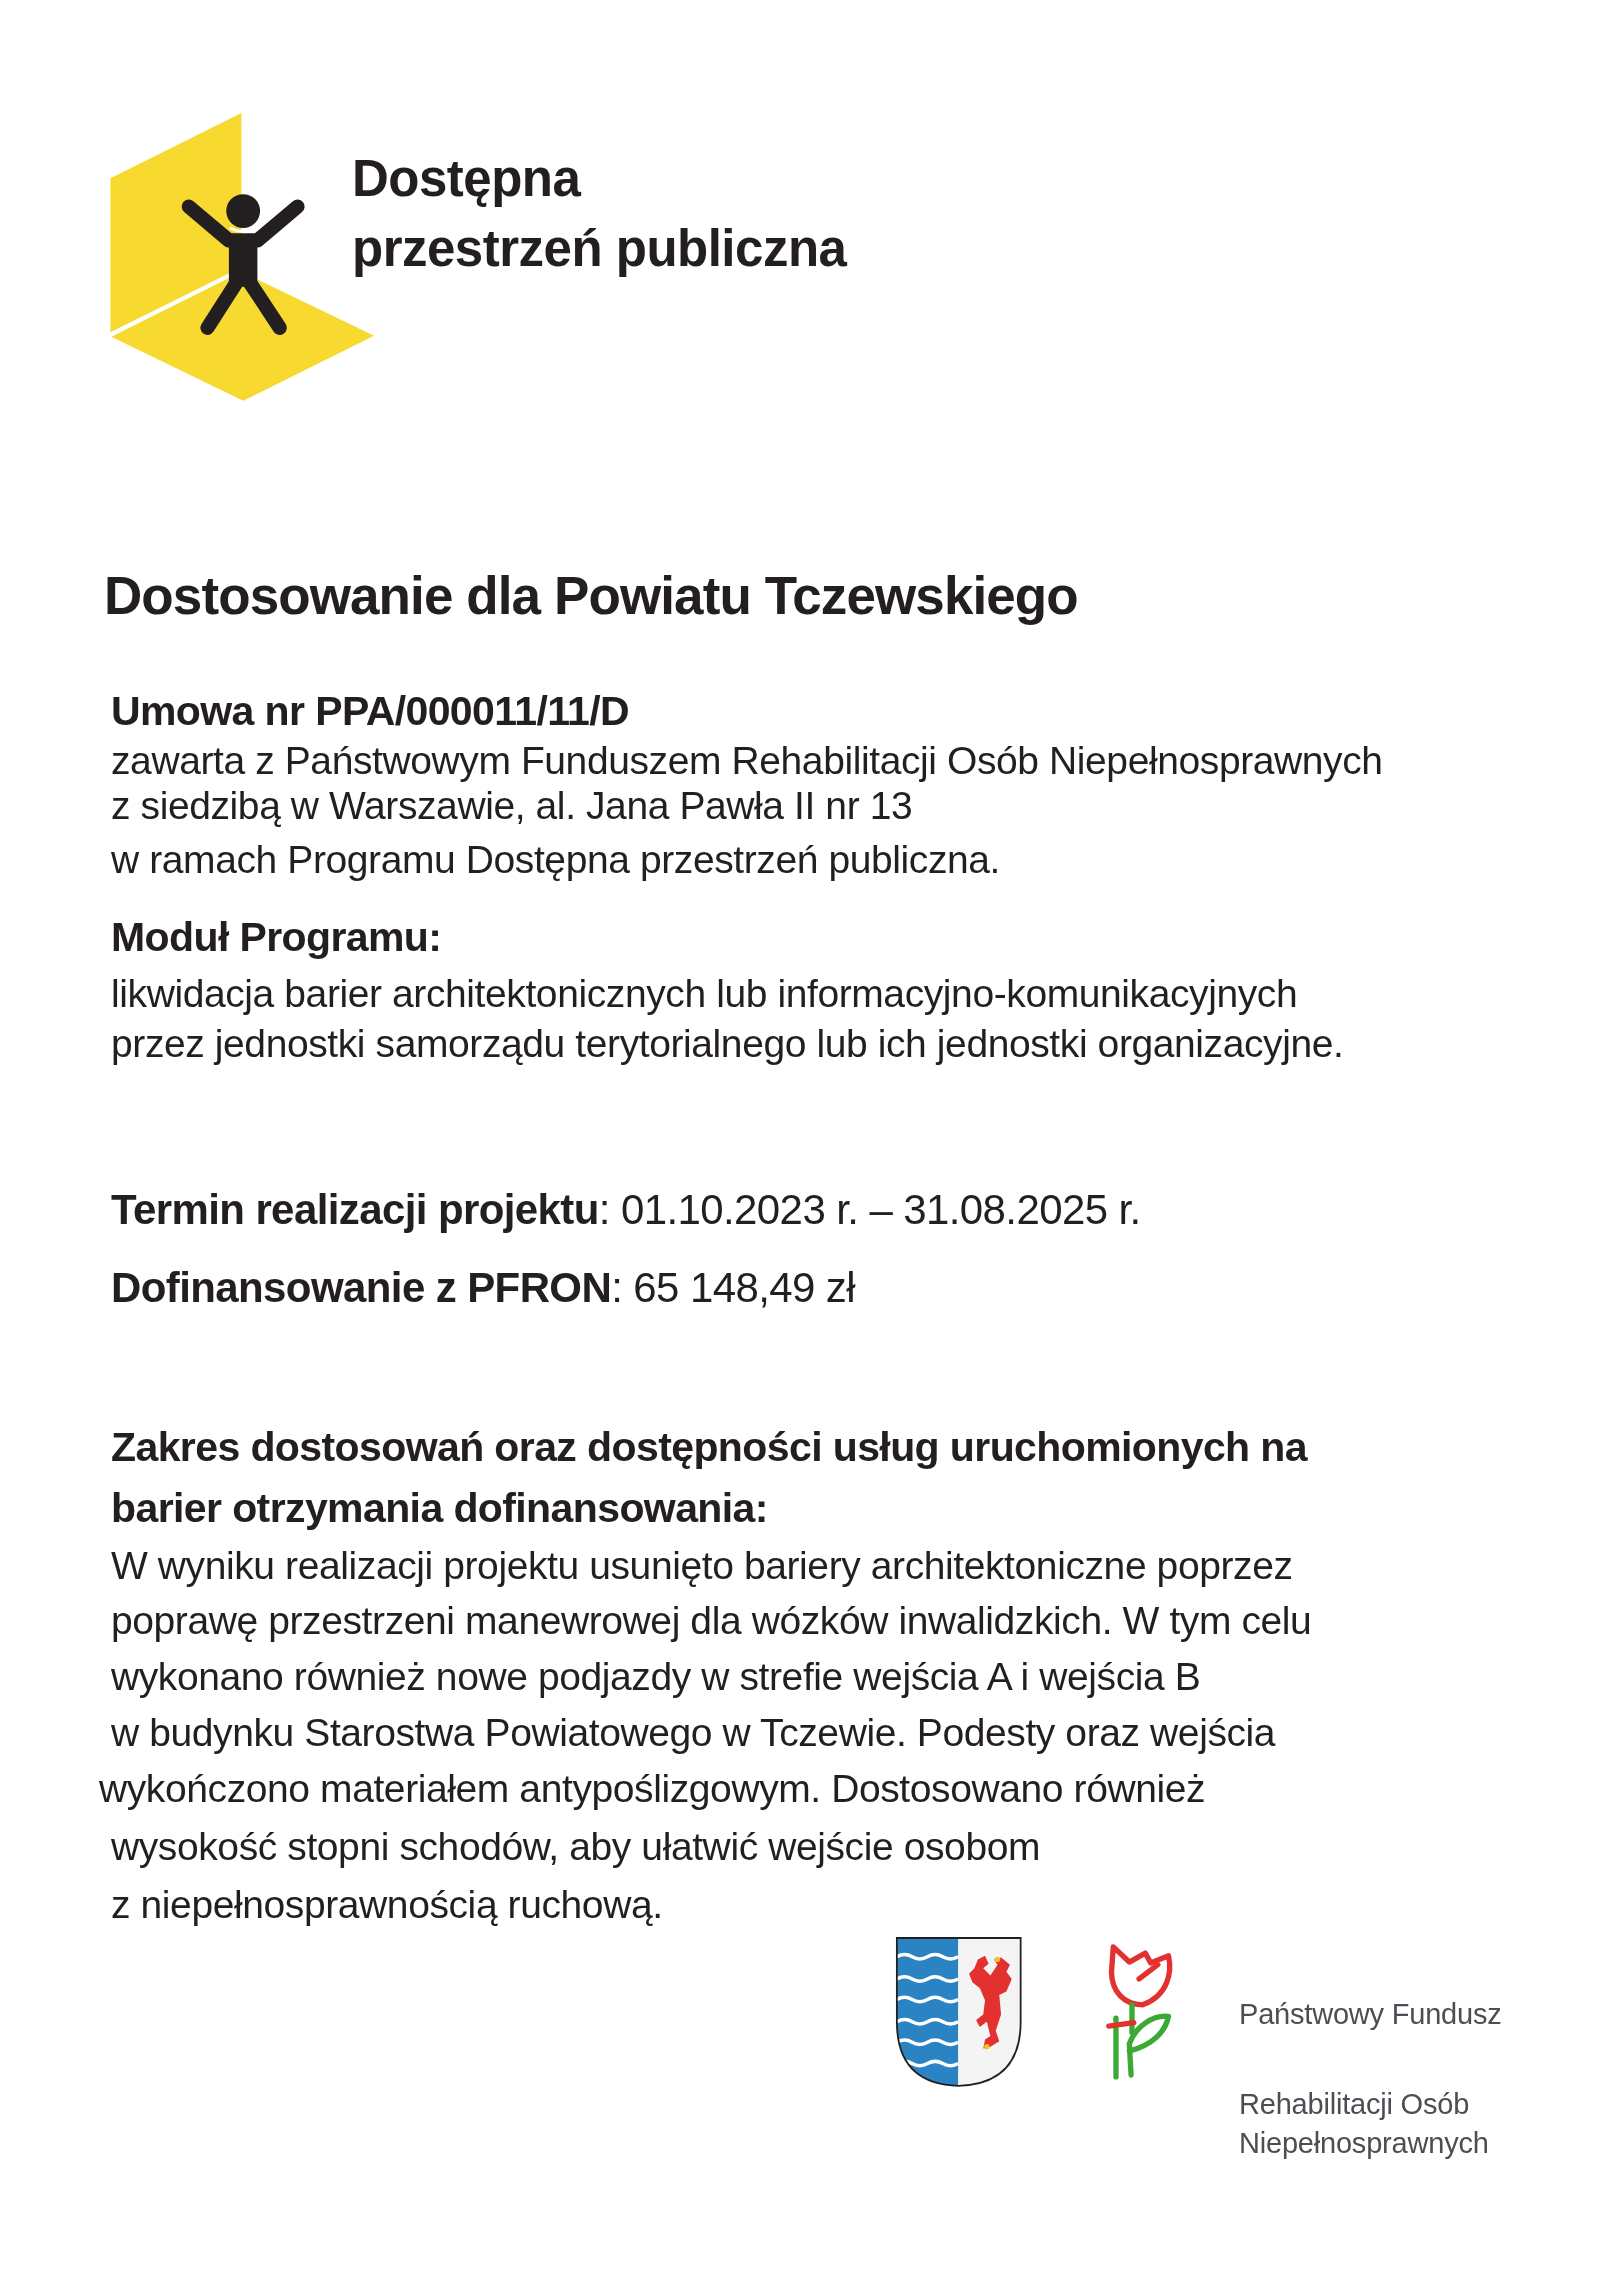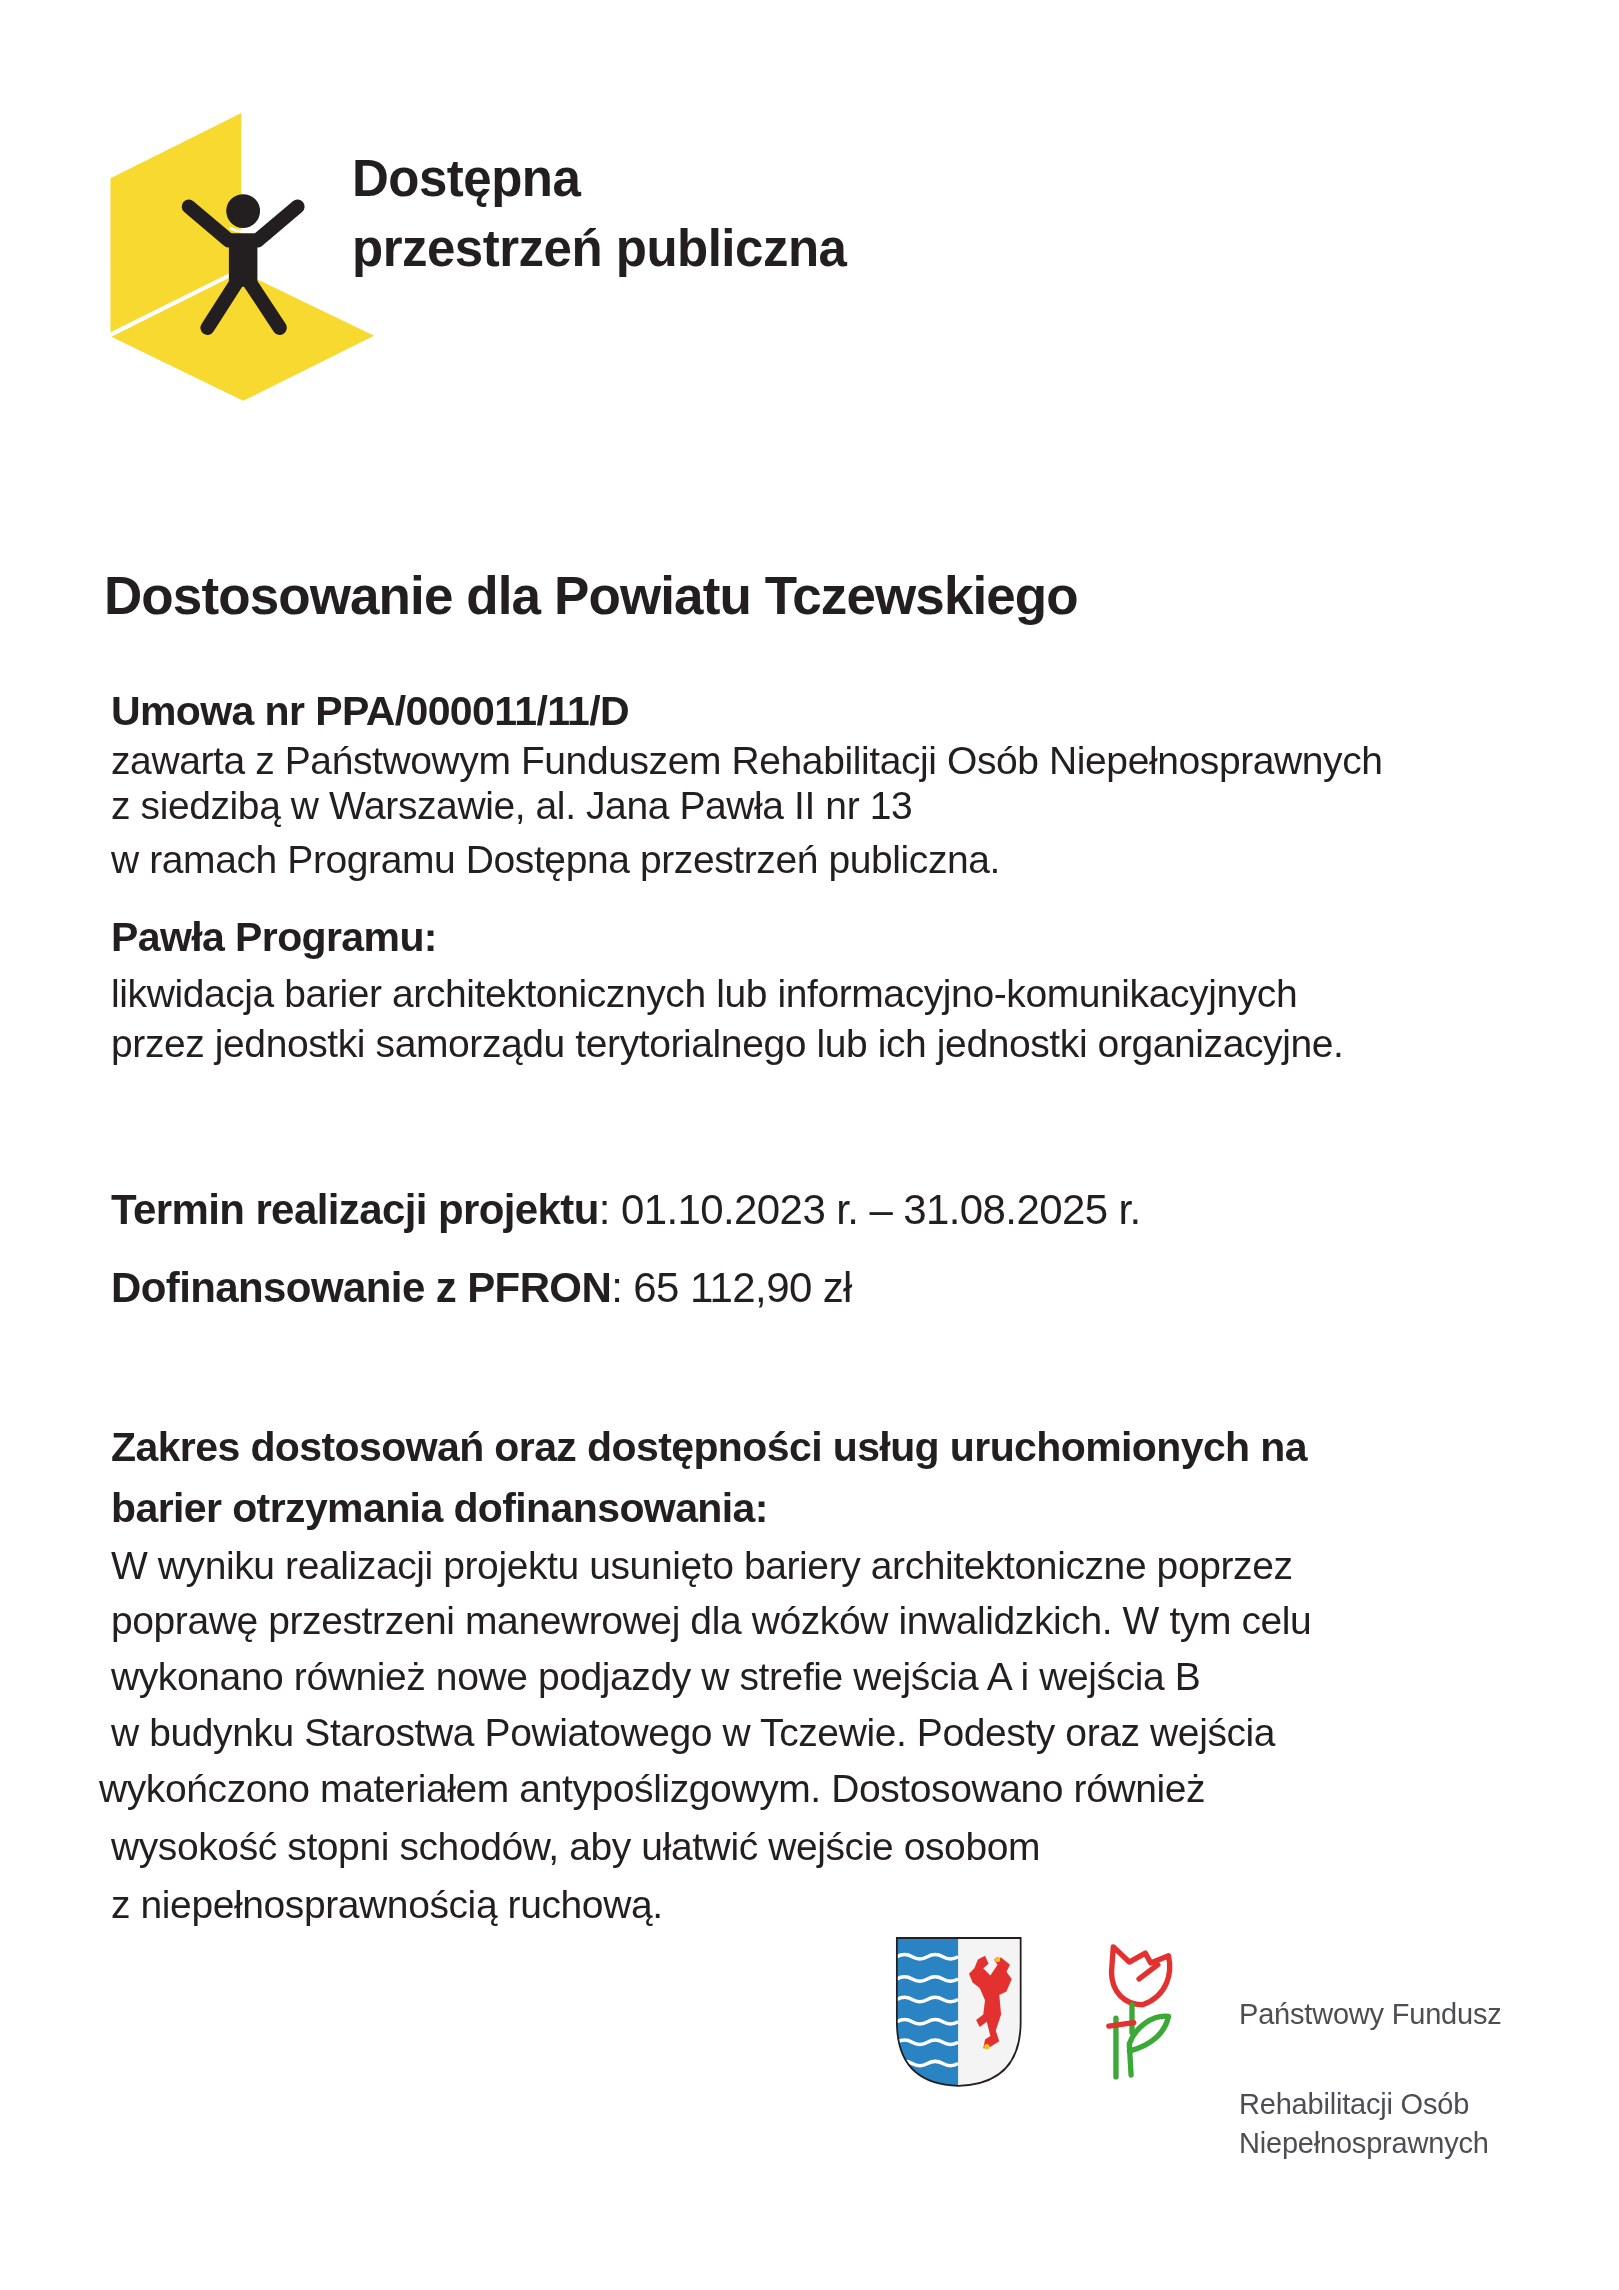--- a/index.html
+++ b/index.html
@@ -39,30 +39,30 @@
 <div class="abs logo-title" style="left:352px;top:153px;">Dostępna</div>
 <div class="abs logo-title" style="left:352px;top:223px;">przestrzeń publiczna</div>
 
 <div class="abs title" style="left:104px;top:569px;">Dostosowanie dla Powiatu Tczewskiego</div>
 
 <div class="abs h" style="left:111px;top:691px;">Umowa nr PPA/000011/11/D</div>
 <div class="abs body" style="left:111px;top:741px;">zawarta z Państwowym Funduszem Rehabilitacji Osób Niepełnosprawnych</div>
 <div class="abs body" style="left:111px;top:786px;">z siedzibą w Warszawie, al. Jana Pawła II nr 13</div>
 <div class="abs body" style="left:111px;top:840px;">w ramach Programu Dostępna przestrzeń publiczna.</div>
 
-<div class="abs h" style="left:111px;top:917px;">Pawła Programu:</div>
+<div class="abs h" style="left:111px;top:917px;">Moduł Programu:</div>
 <div class="abs body" style="left:111px;top:974px;">likwidacja barier architektonicznych lub informacyjno-komunikacyjnych</div>
 <div class="abs body" style="left:111px;top:1024px;">przez jednostki samorządu terytorialnego lub ich jednostki organizacyjne.</div>
 
 <div class="abs lbl" style="left:111px;top:1189px;">
   <span>Termin realizacji projektu</span><span class="val">: 01.10.2023 r. – 31.08.2025 r.</span>
 </div>
 
 <div class="abs lbl" style="left:111px;top:1267px;">
-  <span>Dofinansowanie z PFRON</span><span class="val">: 65 112,90 zł</span>
+  <span>Dofinansowanie z PFRON</span><span class="val">: 65 148,49 zł</span>
 </div>
 
 <div class="abs h" style="left:111px;top:1427px;">Zakres dostosowań oraz dostępności usług uruchomionych na</div>
 <div class="abs h" style="left:111px;top:1488px;">barier otrzymania dofinansowania:</div>
 <div class="abs body" style="left:111px;top:1546px;">W wyniku realizacji projektu usunięto bariery architektoniczne poprzez</div>
 <div class="abs body" style="left:111px;top:1601px;">poprawę przestrzeni manewrowej dla wózków inwalidzkich. W tym celu</div>
 <div class="abs body" style="left:111px;top:1657px;">wykonano również nowe podjazdy w strefie wejścia A i wejścia B</div>
 <div class="abs body" style="left:111px;top:1713px;">w budynku Starostwa Powiatowego w Tczewie. Podesty oraz wejścia</div>
 <div class="abs body" style="left:99px;top:1769px;">wykończono materiałem antypoślizgowym. Dostosowano również</div>
 <div class="abs body" style="left:111px;top:1827px;">wysokość stopni schodów, aby ułatwić wejście osobom</div>

